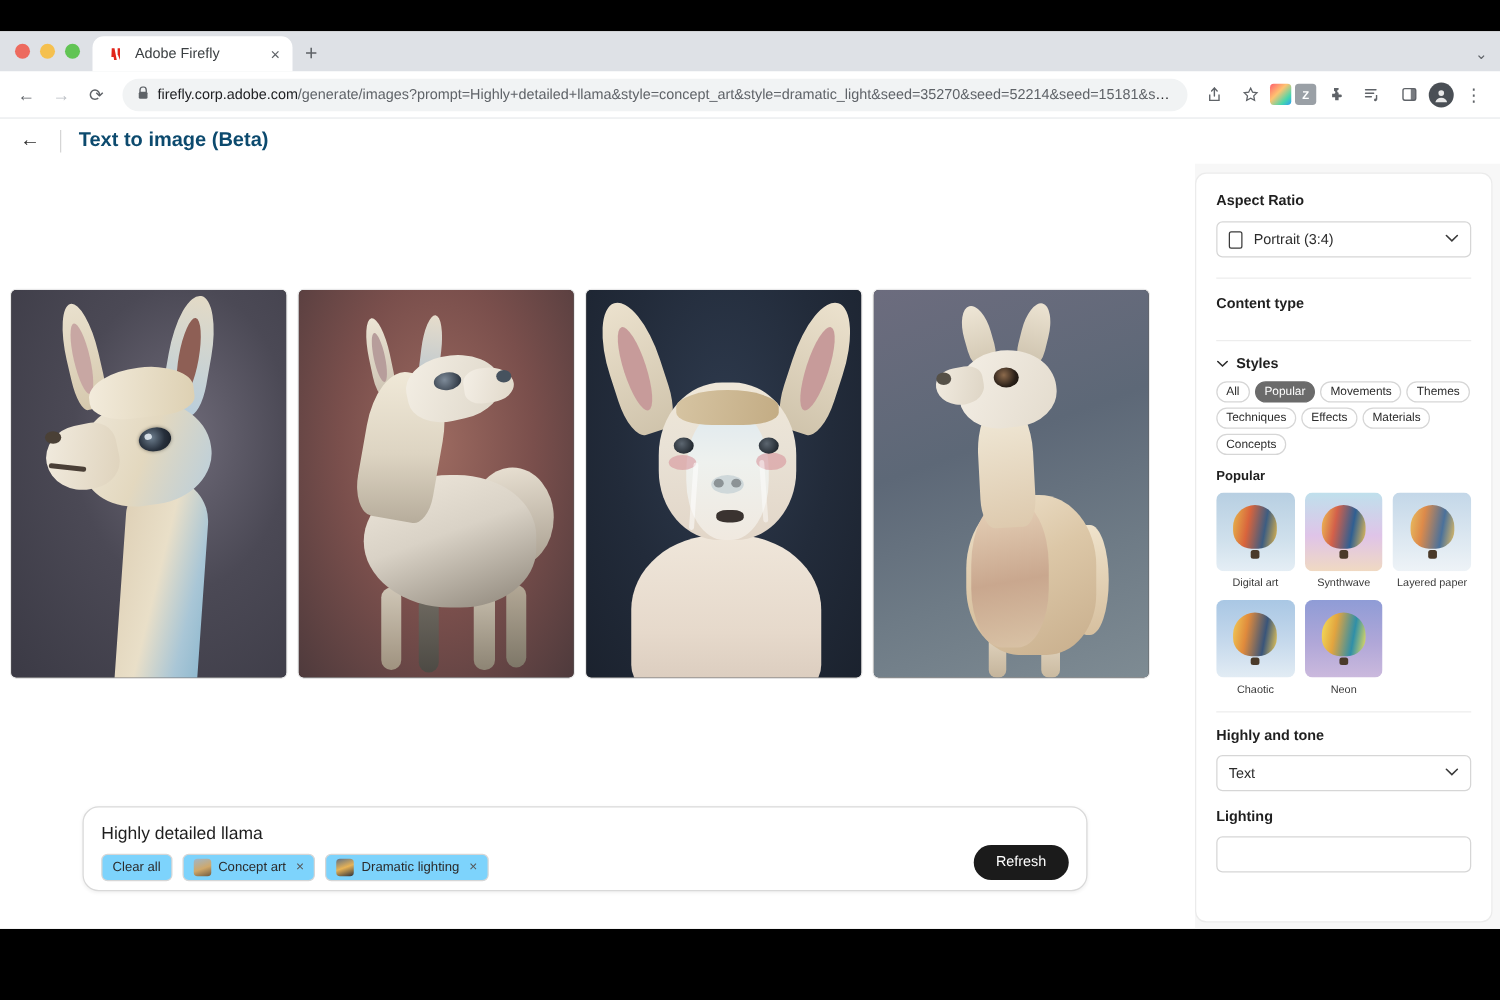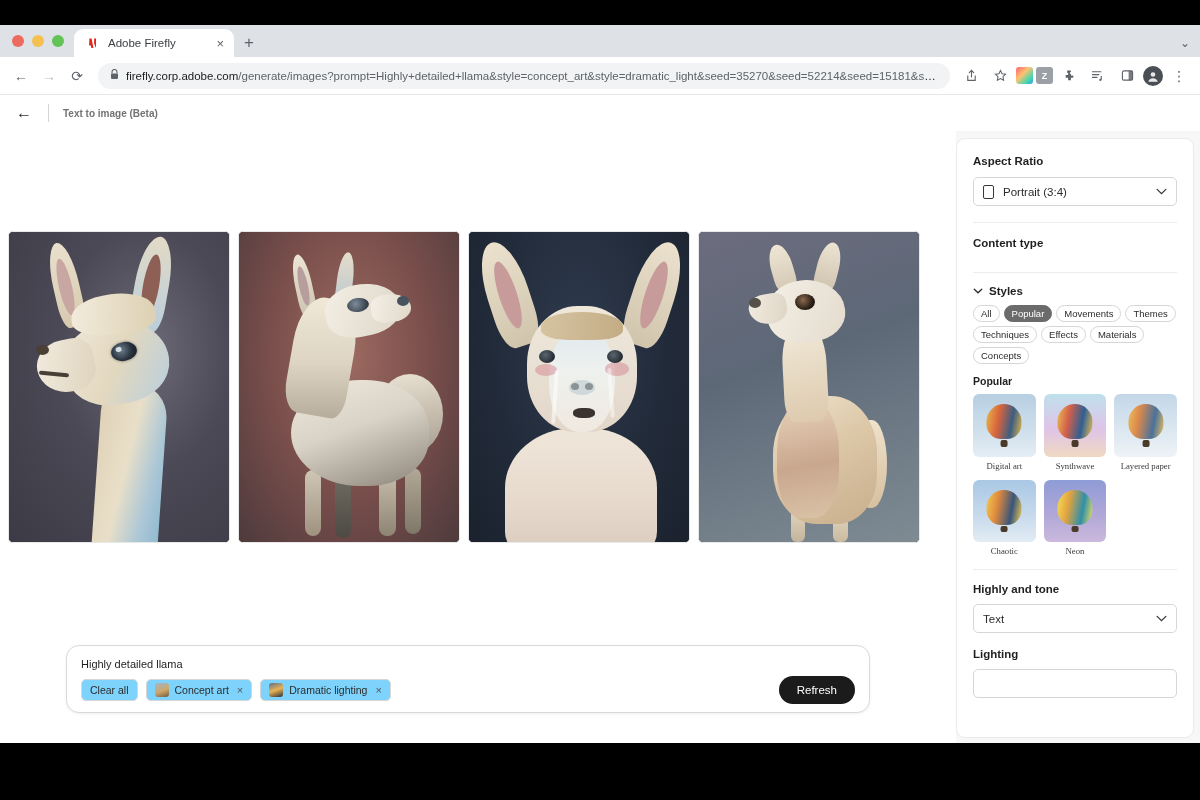--- a/index.html
+++ b/index.html
@@ -88,21 +88,21 @@
   }
 
   
   .app { height: 648px; background: #fff; display: flex; flex-direction: column; }
   .app-header {
     height: 36px; display: flex; align-items: center;
     gap: 14px; padding-left: 14px; flex: 0 0 36px;
   }
   .back-arrow { font-size: 16px; color: #2c2c2c; width: 20px; text-align: center; }
   .hdr-div { width: 1px; height: 18px; background: #d5d5d5; }
-  .app-title { font-size: 10px; font-weight: bold; color: #737373; }
+  .app-title { font-size: 16px; font-weight: bold; color: #0c4a6e; }
 
   .app-body { flex: 1; display: flex; position: relative; background: #fff; }
 
   
   .canvas { flex: 1; position: relative; }
   .grid {
     position: absolute; left: 8px; top: 100px;
     display: flex; gap: 0;
   }
   .card {
@@ -263,21 +263,21 @@
   .i4-tail { left: 158px; top: 188px; width: 30px; height: 88px; background: linear-gradient(170deg,#f0e4cd,#d6bf9e); border-radius: 40% 50% 50% 40%; }
 
   
   .promptbar {
     position: absolute; left: 66px; top: 514px;
     width: 804px; height: 68px;
     background: #fff; border: 1px solid #d9d9d9;
     border-radius: 13px; padding: 12px 14px 0 14px;
     box-shadow: 0 1px 3px rgba(0,0,0,.06);
   }
-  .prompt-text { font-size: 11px; color: #1f1f1f; margin-bottom: 9px; }
+  .prompt-text { font-size: 14px; color: #1f1f1f; margin-bottom: 9px; }
   .chips { display: flex; align-items: center; gap: 8px; }
   .chip {
     display: flex; align-items: center; gap: 6px;
     height: 22px; padding: 0 8px;
     border: 1px solid #d6d6d6; border-radius: 5px;
     background: #7dd3fc; font-size: 10.5px; color: #2c2c2c;
   }
   .chip-thumb {
     width: 14px; height: 14px; border-radius: 3px; flex: 0 0 14px;
     background: linear-gradient(160deg,#9fb6c9 0%,#cfa86b 55%,#6f5a3f 100%);
@@ -344,21 +344,21 @@
   }
   .pill.active { background: #6b6b6b; border-color: #6b6b6b; color: #fff; }
   .sub-title { font-size: 10.5px; font-weight: bold; color: #1f1f1f; }
 
   .style-grid { display: grid; grid-template-columns: repeat(3,1fr); gap: 9px 8px; }
   .style-cell { display: flex; flex-direction: column; align-items: center; gap: 4px; }
   .style-thumb {
     width: 100%; aspect-ratio: 1/1; border-radius: 6px;
     position: relative; overflow: hidden;
   }
-  .style-label { font-size: 8.7px; color: #3a3a3a; text-align: center; font-family: Liberation Serif, serif; }
+  .style-label { font-size: 8.7px; color: #3a3a3a; text-align: center; }
   .sky { position: absolute; inset: 0; }
   .sk1 { background: linear-gradient(180deg,#b7cfe2 0%,#cfe0ec 60%,#e5eef5 100%); }
   .sk2 { background: linear-gradient(180deg,#bfe0ec 0%,#dfc4e8 55%,#f0d9c2 100%); }
   .sk3 { background: linear-gradient(180deg,#a8c6e2 0%,#cfdcea 55%,#eae3d2 100%); }
   .sk4 { background: linear-gradient(180deg,#c3d7e8 0%,#dde8f1 60%,#eef3f7 100%); }
   .sk5 { background: linear-gradient(180deg,#8f9cd6 0%,#b0a7d8 55%,#cbb9dd 100%); }
   .sk6 { background: linear-gradient(180deg,#a9c7e4 0%,#c6d9ec 55%,#e2ecf4 100%); }
   .balloon {
     position: absolute; left: 50%; top: 16%;
     width: 56%; height: 56%; transform: translateX(-50%);

